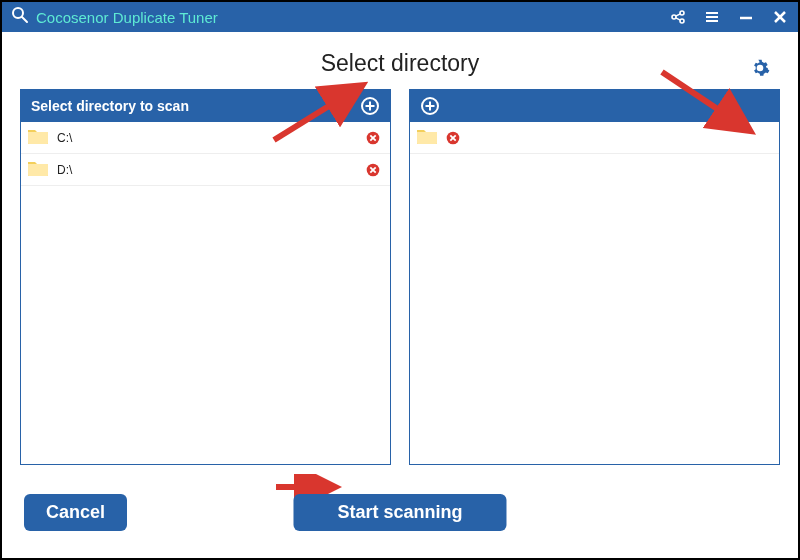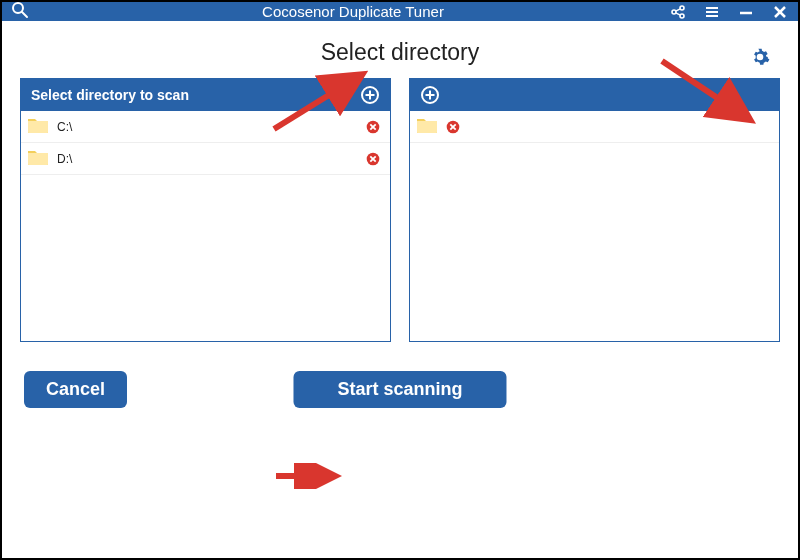--- a/index.html
+++ b/index.html
@@ -6,26 +6,25 @@
   body {
     font-family: "Segoe UI", Tahoma, sans-serif;
     background: #fff;
     width: 800px;
     height: 560px;
     overflow: hidden;
     border: 2px solid #000;
   }
   .titlebar {
     background: #2862a8;
-    color: #ffffff;
-    height: 19px;
+    color: #5eead4;
+    height: 30px;
     display: flex;
     align-items: center;
     padding: 0 10px 0 8px;
-    text-align: center;
   }
   .titlebar .app-title {
     font-size: 15px;
     margin-left: 6px;
     flex: 1;
   }
   .titlebar .win-controls { display: flex; gap: 18px; align-items: center; }
   .titlebar .win-controls span { cursor: pointer; display: inline-flex; }
 
   .content {
@@ -47,21 +46,21 @@
   }
 
   .panels {
     display: flex;
     gap: 18px;
   }
   .panel {
     flex: 1;
     border: 1px solid #2862a8;
     background: #b91c1c;
-    height: 264px;
+    height: 376px;
     display: flex;
     flex-direction: column;
   }
   .panel-header {
     background: #2862a8;
     color: #fff;
     font-size: 14px;
     font-weight: 600;
     padding: 6px 10px;
     display: flex;

